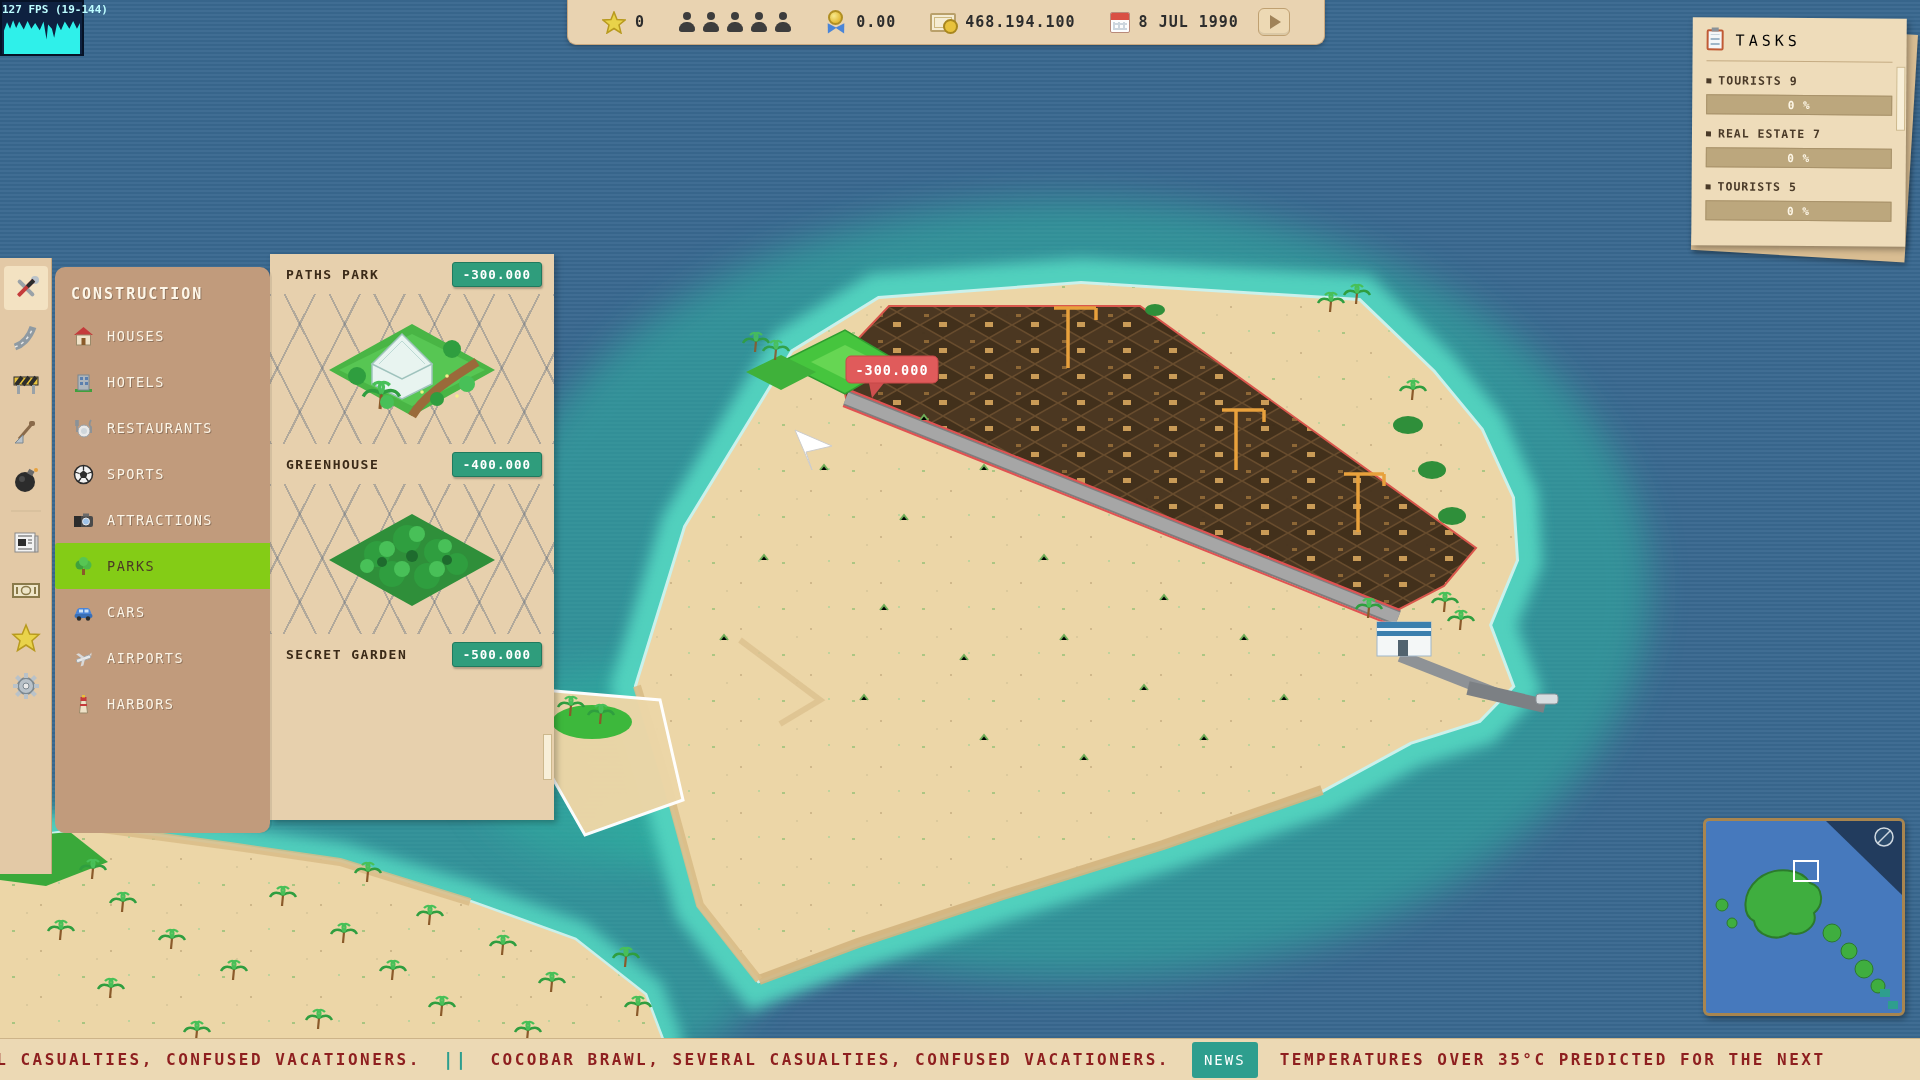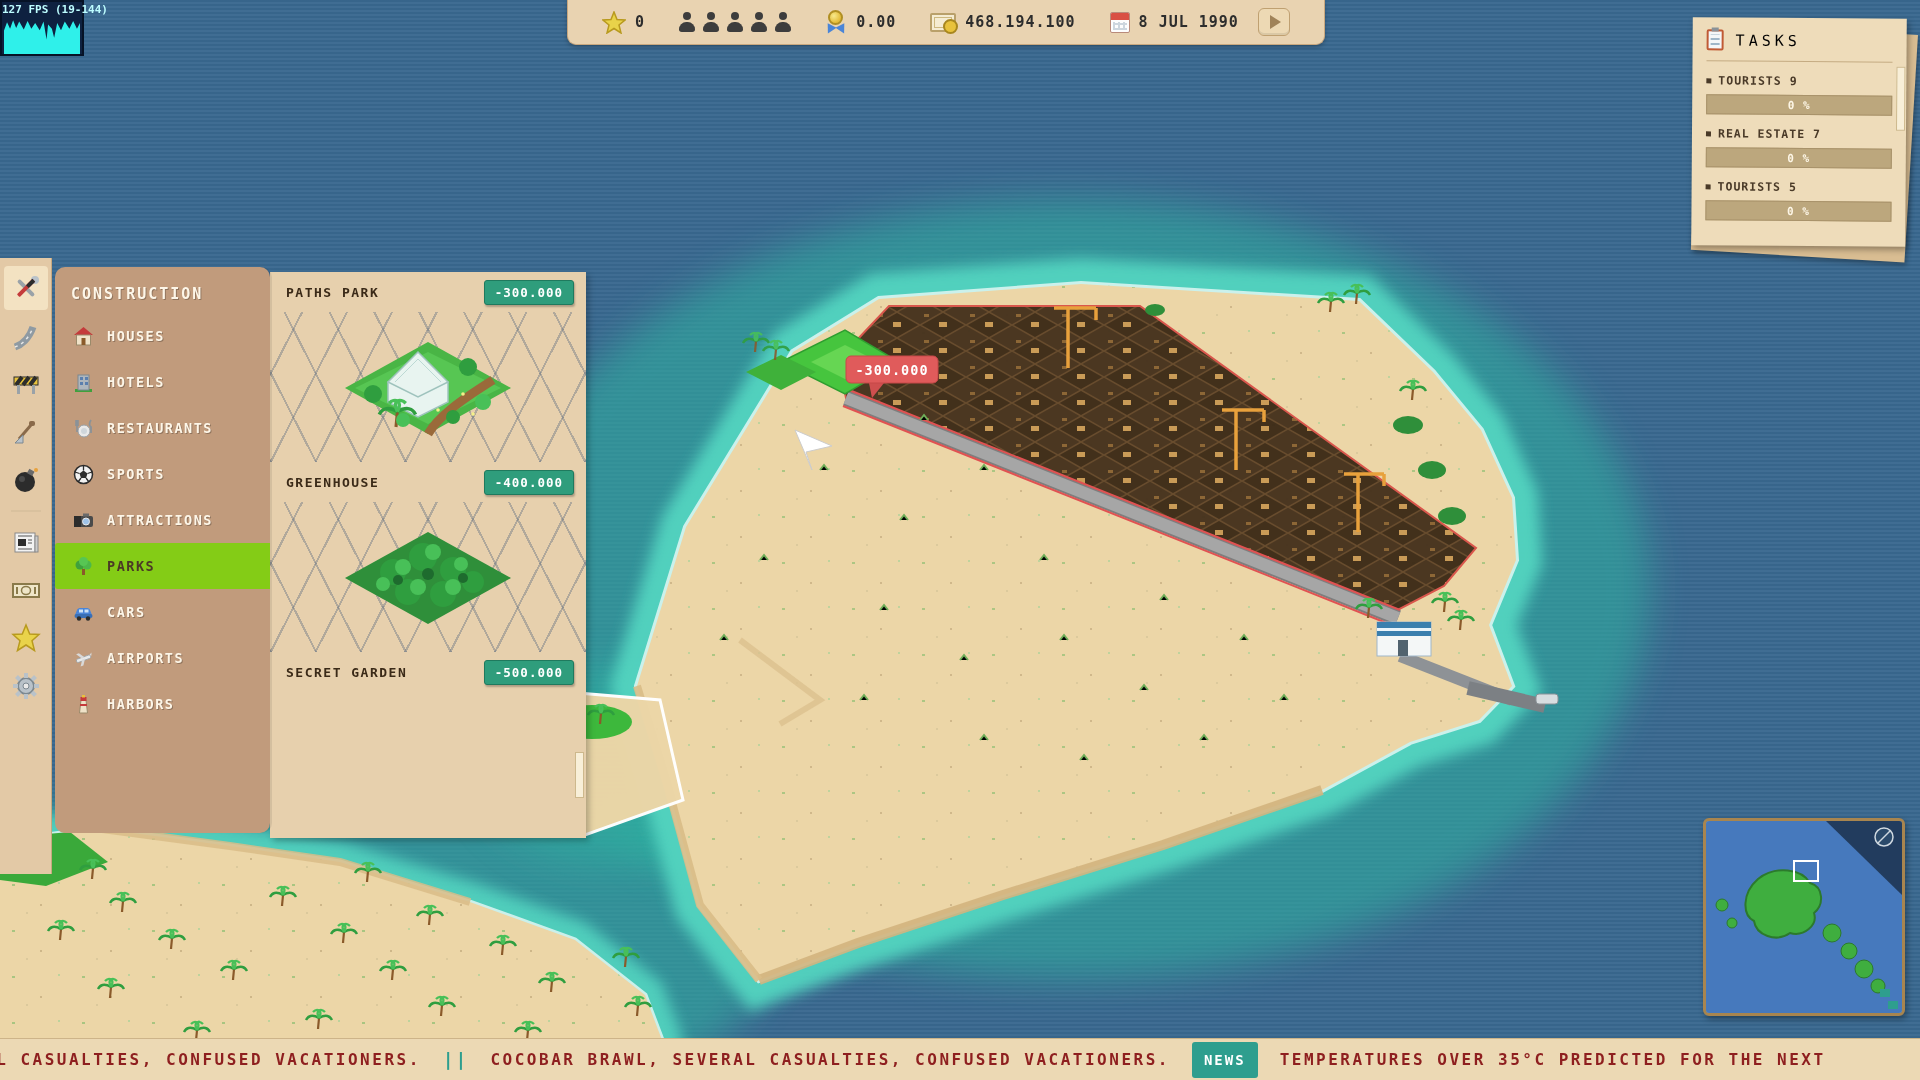--- a/index.html
+++ b/index.html
@@ -72,46 +72,46 @@
   .tb-btn.sel{box-shadow:0 0 0 1px #cdb astuce;}
   .tb-div{width:30px;height:2px;background:#d9c19e;margin:4px 0 8px 0;}
 
   
   .cmenu{position:absolute;left:55px;top:267px;width:215px;height:566px;background:#c19b7c;z-index:24;
     box-shadow:2px 0 0 rgba(0,0,0,.08);border-radius:10px;}
   .cmenu-title{color:#fdf6e8;font-weight:bold;font-size:15px;letter-spacing:2px;padding:18px 0 10px 16px;text-shadow:1px 1px 0 rgba(0,0,0,.25);}
   .cm-item{height:46px;display:flex;align-items:center;gap:13px;padding-left:18px;cursor:pointer;}
   .cm-item.sel{background:#84cc16;border-radius:3px 0 0 3px;}
   .cm-item.sel .cm-label{color:#4a3categorie;}
-  .cm-label{color:#fdf6e8;font-weight:bold;font-size:13.5px;letter-spacing:1.5px;text-shadow:1px 1px 0 rgba(0,0,0,.25);}
+  .cm-label{color:#fdf6e8;font-weight:normal;font-size:13.5px;letter-spacing:1.5px;text-shadow:1px 1px 0 rgba(0,0,0,.25);}
   .cm-item.sel .cm-label{color:#4b3a26;text-shadow:none;}
 
   
-  .catalog{position:absolute;left:270px;top:272px;width:316px;height:566px;background:#e7d0ad;z-index:23;overflow:hidden;
+  .catalog{position:absolute;left:270px;top:254px;width:284px;height:566px;background:#e7d0ad;z-index:23;overflow:hidden;
     box-shadow:3px 3px 6px rgba(0,0,0,.25);}
   .cat-row{display:flex;align-items:center;justify-content:space-between;padding:0 12px 0 16px;height:40px;cursor:pointer;}
   .cat-name{color:#3b2a18;font-weight:bold;font-size:13px;letter-spacing:1.5px;}
   .price-tag{background:#2f9d7c;border:1px solid #1f7a5e;border-radius:3px;color:#fff;font-weight:bold;
     font-size:12.5px;letter-spacing:1px;padding:4px 10px;box-shadow:1px 2px 2px rgba(0,0,0,.25);}
   .preview{height:150px;position:relative;display:flex;align-items:center;justify-content:center;cursor:pointer;
     background-image:repeating-linear-gradient(63deg, rgba(88,104,126,.38) 0 2px, transparent 2px 40px),
                      repeating-linear-gradient(-63deg, rgba(88,104,126,.38) 0 2px, transparent 2px 40px);}
   .catalog .thumb{position:absolute;right:2px;top:480px;width:9px;height:46px;background:#f8efd8;border:1px solid #cdb88c;}
 
   
   .minimap{position:absolute;left:1703px;top:818px;width:202px;height:198px;border:3px solid #a8854f;border-radius:6px;
     box-shadow:inset 0 0 0 2px #d7c08d, 2px 3px 6px rgba(0,0,0,.35);overflow:hidden;z-index:22;cursor:pointer;background:#4679bd;}
 
   
   .ticker{position:absolute;left:0;bottom:0;width:1920px;height:42px;background:#ecd9b4;border-top:1px solid #cdb489;
     display:flex;align-items:center;white-space:nowrap;overflow:hidden;z-index:35;}
   .ticker-inner{display:flex;align-items:center;gap:22px;margin-left:-16px;}
   .tk-msg{color:#8e1f1f;font-weight:bold;font-size:16px;letter-spacing:2.5px;}
   .tk-sep{color:#2e9e8e;font-weight:bold;font-size:18px;letter-spacing:2px;}
-  .news-badge{background:#2e9e8e;color:#fff;font-weight:bold;font-size:14px;letter-spacing:2px;
+  .news-badge{background:#2e9e8e;color:#fff;font-weight:normal;font-size:14px;letter-spacing:2px;
     padding:10px 12px;border-radius:3px;}
 </style>
 </head>
 <body>
 
 <div id="stage">
 
   <svg id="map-svg" width="1920" height="1080" viewBox="0 0 1920 1080">
     <defs>
       <pattern id="plots" width="46" height="26" patternUnits="userSpaceOnUse">

